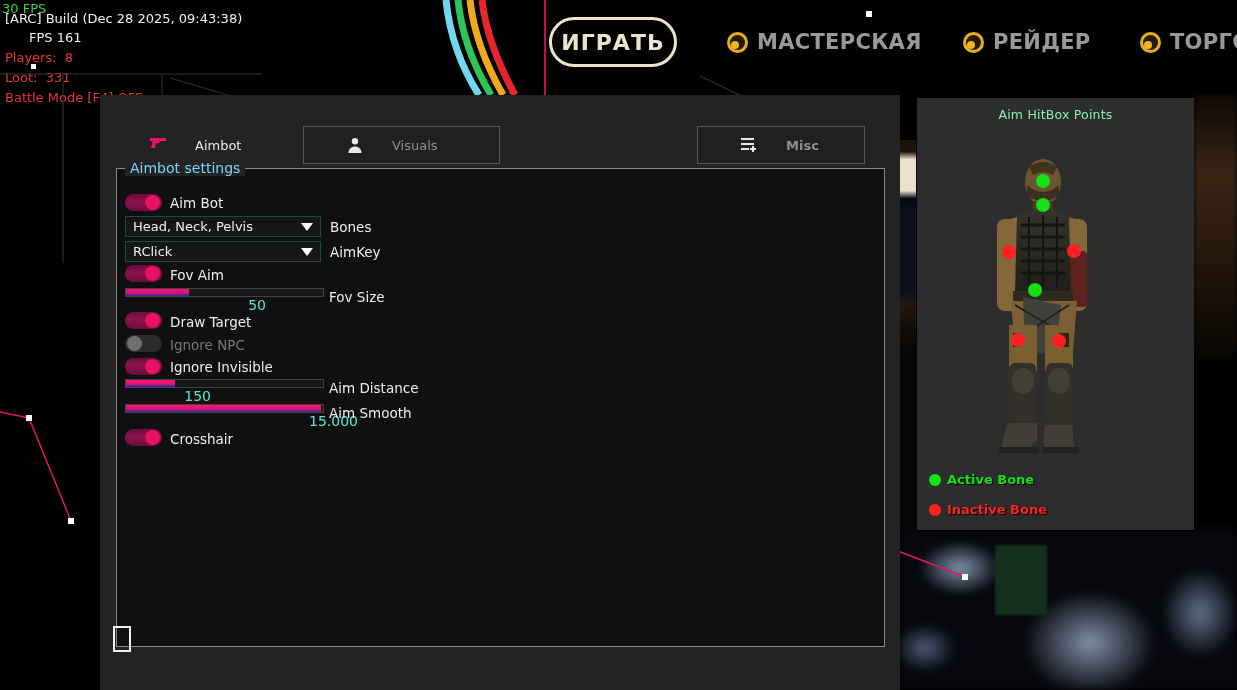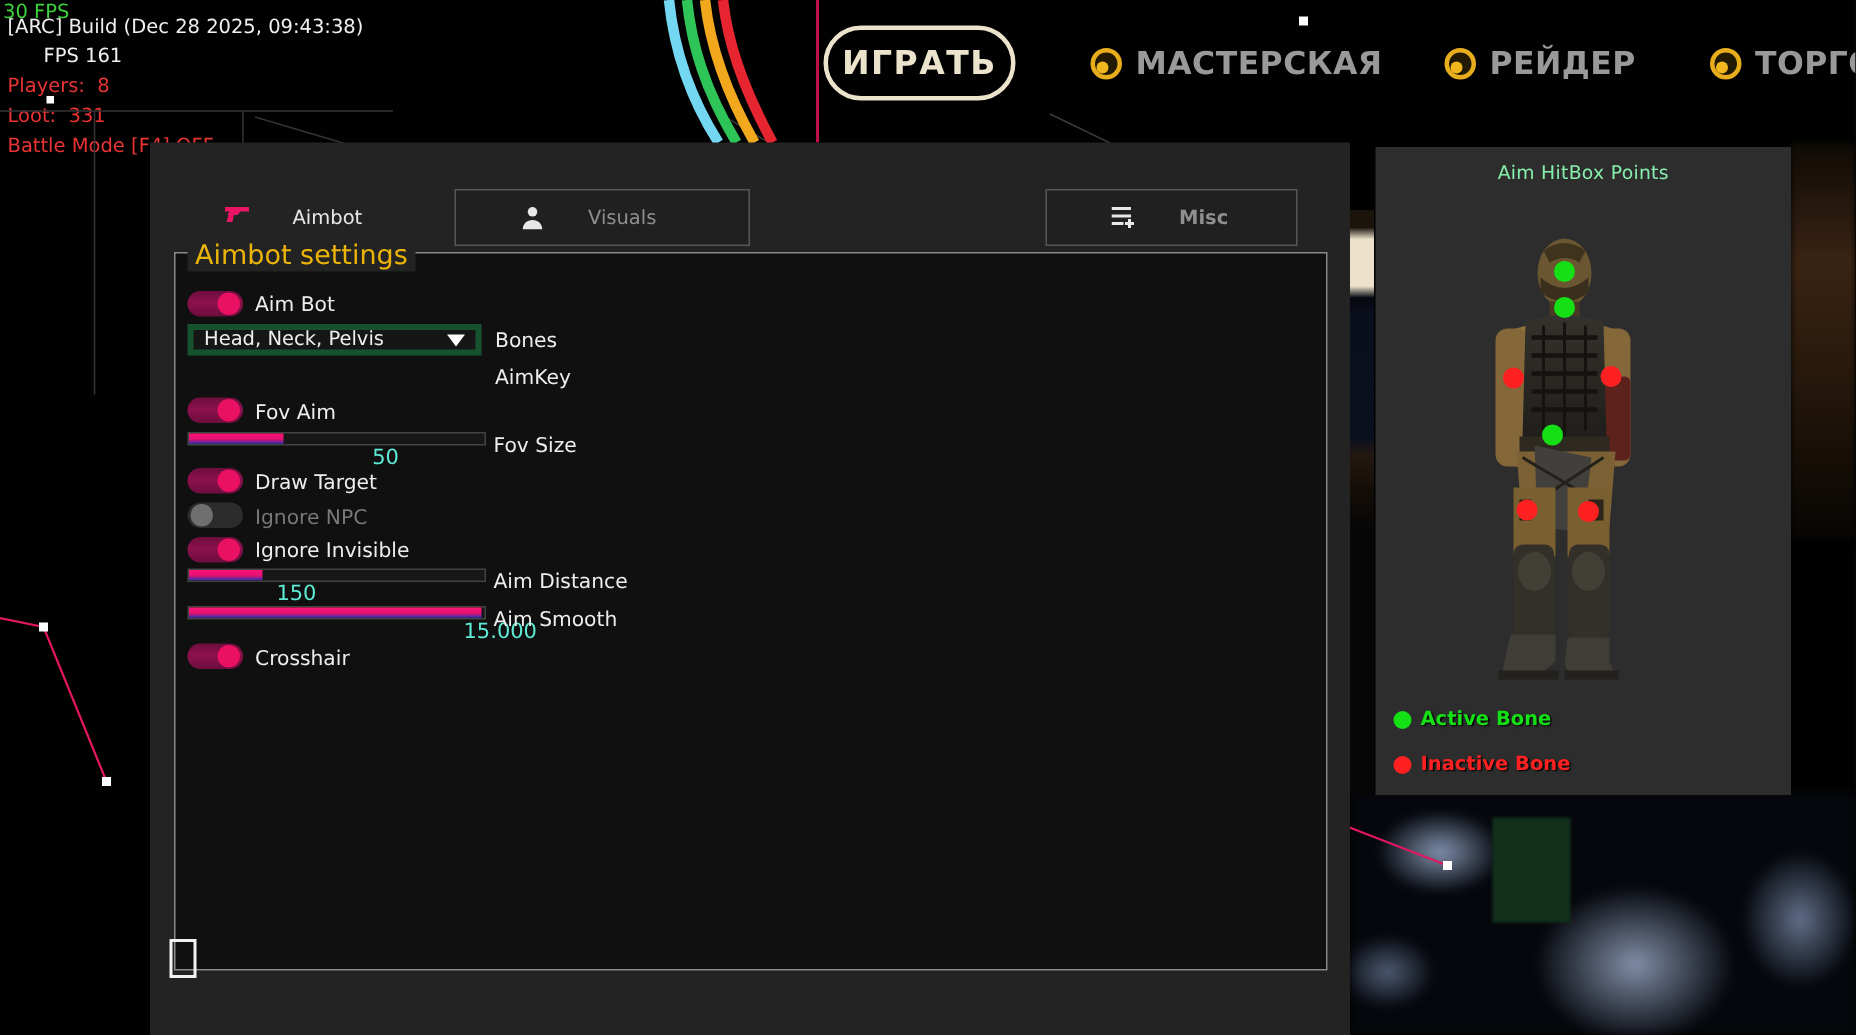--- a/index.html
+++ b/index.html
@@ -23,32 +23,32 @@
 
   
   #menu{left:100px;top:95px;width:800px;height:595px;background:#232323;z-index:10;}
   .tab{top:31px;height:38px;width:197px;display:flex;align-items:center;padding-left:42px;gap:28px;box-sizing:border-box;}
   .tab.boxed{border:1px solid #575757;background:#202020;}
   .tab .tlabel{font-size:13px;color:#8f8f8f;}
   .tab.active .tlabel{color:#e8e8e8;}
   .ticon{width:18px;height:18px;display:flex;align-items:center;justify-content:center;}
 
   #fieldset{left:16px;top:73px;width:767px;height:477px;border:1px solid #8a8a8a;background:#101010;}
-  #fieldset-title{left:8px;top:-9px;background:#232323;padding:0 5px;font-size:18px;color:#eab308;}
+  #fieldset-title{left:8px;top:-9px;background:#232323;padding:0 5px;font-size:14px;color:#7dd3fc;}
 
   .ctl-label{font-size:13.5px;color:#ededed;white-space:nowrap;}
   .ctl-label.dim{color:#787878;}
   .toggle{width:37px;height:17px;border-radius:9px;}
   .toggle.on{background:linear-gradient(180deg,#6d0d3e,#8d114d 45%,#6d0d3e);}
   .toggle.off{background:#2c2c2c;}
   .knob{position:absolute;top:1px;width:15px;height:15px;border-radius:50%;}
   .toggle.on .knob{left:20px;background:#ea1162;}
   .toggle.off .knob{left:2px;background:#6f6f6f;}
 
-  .dropdown{width:196px;height:21px;background:#161616;border:4px solid #14532d;box-sizing:border-box;
+  .dropdown{width:196px;height:21px;background:#161616;border:1px solid #14532d;box-sizing:border-box;
     display:flex;align-items:center;padding:0 7px;}
   .dd-value{flex:1;font-size:13px;color:#efefef;}
   .dd-caret{width:0;height:0;border-left:6px solid transparent;border-right:6px solid transparent;border-top:8px solid #fff;}
 
   .slider{width:197px;height:7px;background:#171717;border:1px solid #434343;box-sizing:content-box;}
   .slider-fill{height:100%;background:linear-gradient(180deg,#ff1378 0%,#e01270 55%,#4a2ba6 90%,#2b2470 100%);}
   .slider-value{font-size:14px;color:#5eead4;text-align:right;width:60px;}
 
   
   #hitbox-panel{left:917px;top:98px;width:277px;height:432px;background:#2d2d2d;z-index:10;}
@@ -165,20 +165,24 @@
           <span class="knob"></span>
         </div>
       <div class="abs ctl-label" style="left:53px;top:26px;">Aim Bot</div>
 
       <div class="abs dropdown" style="left:8px;top:47px;">
         <span class="dd-value">Head, Neck, Pelvis</span>
         <span class="dd-caret"></span>
       </div>
       <div class="abs ctl-label" style="left:213px;top:50px;">Bones</div>
 
+      <div class="abs dropdown" style="left:8px;top:72px;">
+        <span class="dd-value">RClick</span>
+        <span class="dd-caret"></span>
+      </div>
       <div class="abs ctl-label" style="left:213px;top:75px;">AimKey</div>
 
       <div class="abs toggle on" style="left:8px;top:96px;">
           <span class="knob"></span>
         </div>
       <div class="abs ctl-label" style="left:53px;top:98px;">Fov Aim</div>
 
       <div class="abs slider" style="left:8px;top:119px;">
         <div class="slider-fill" style="width: 32%;"></div>
       </div>

